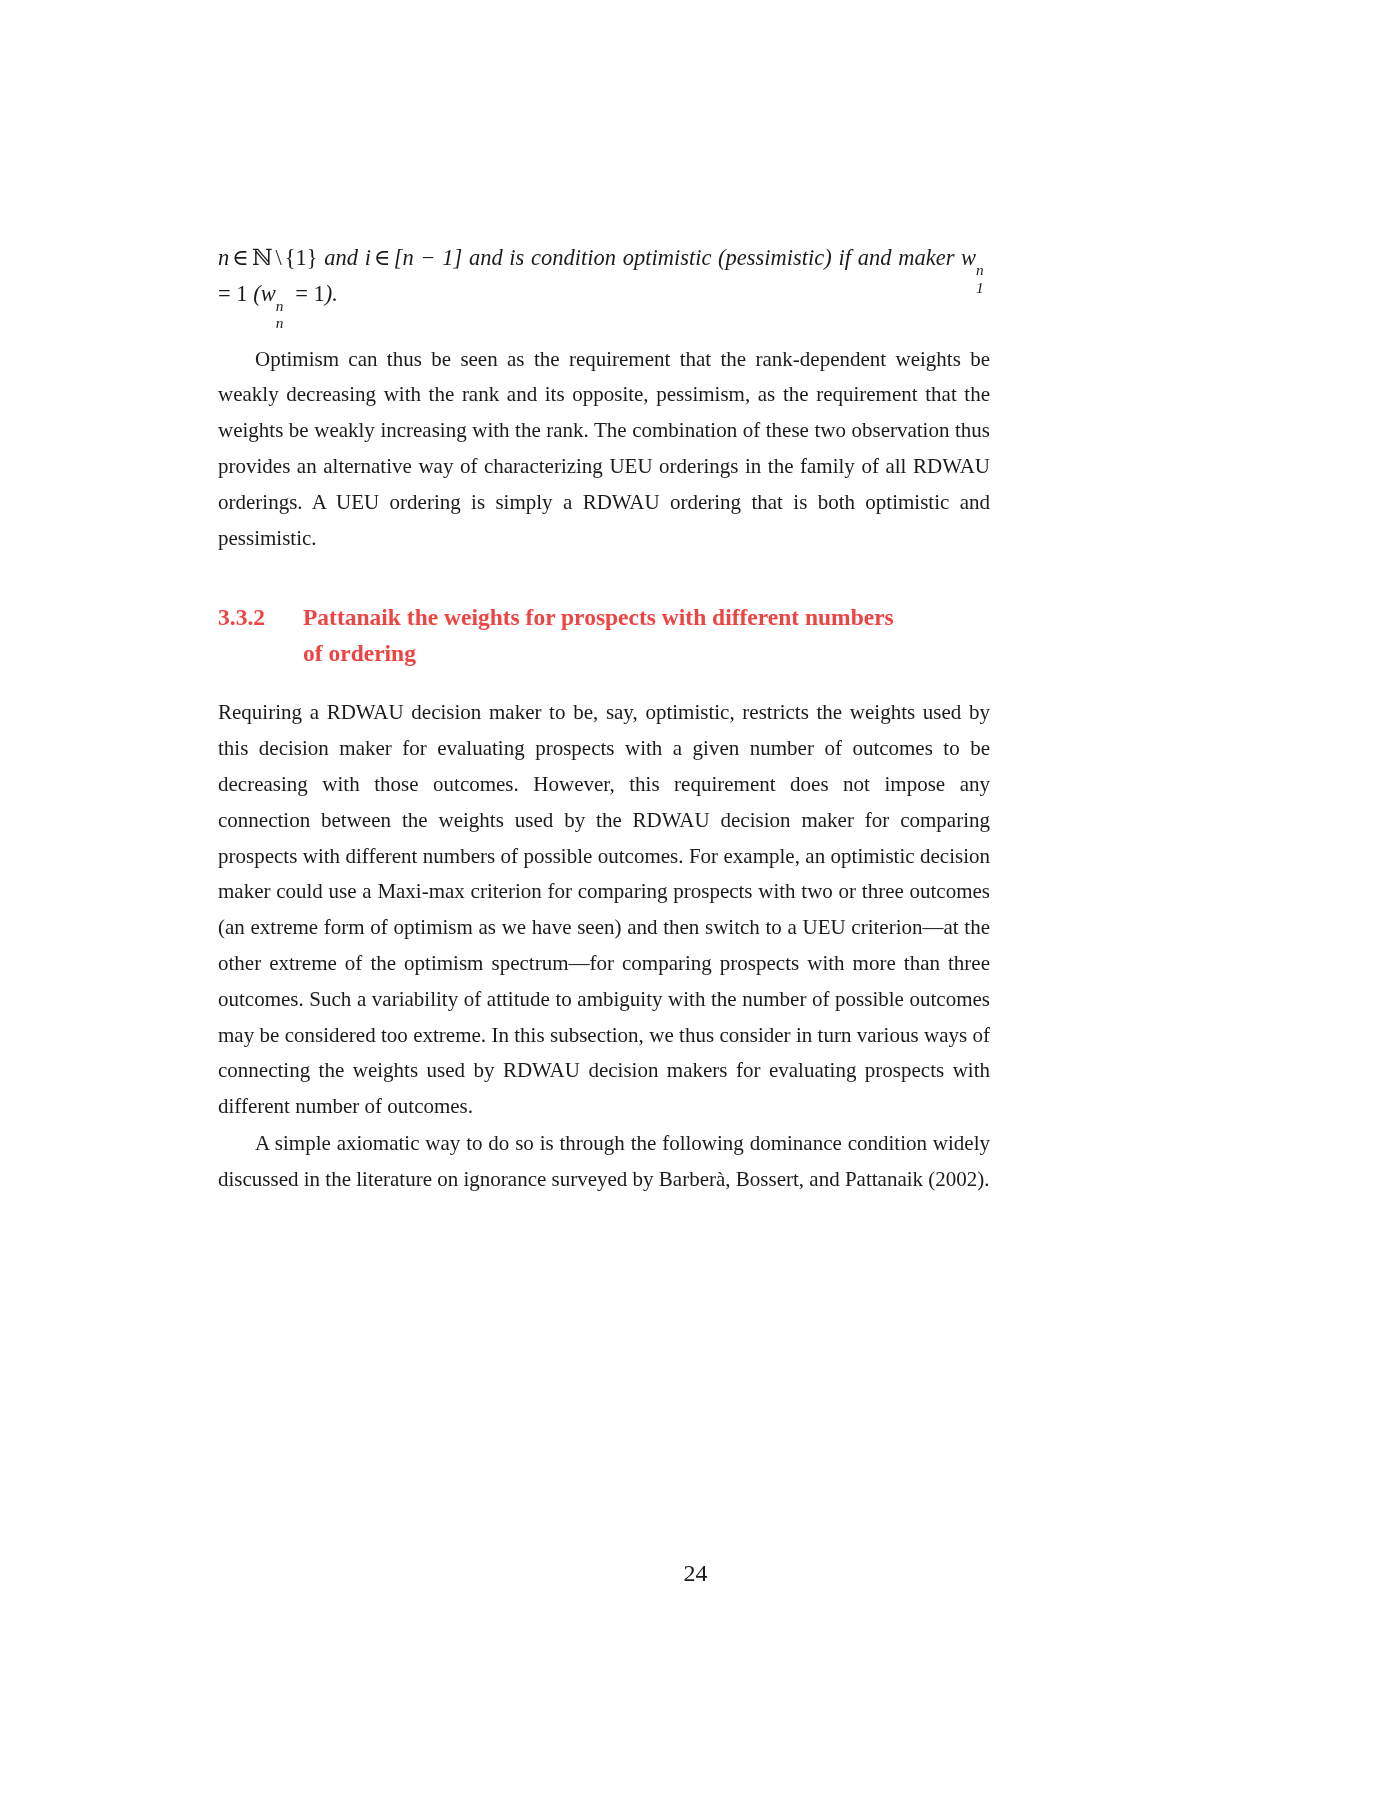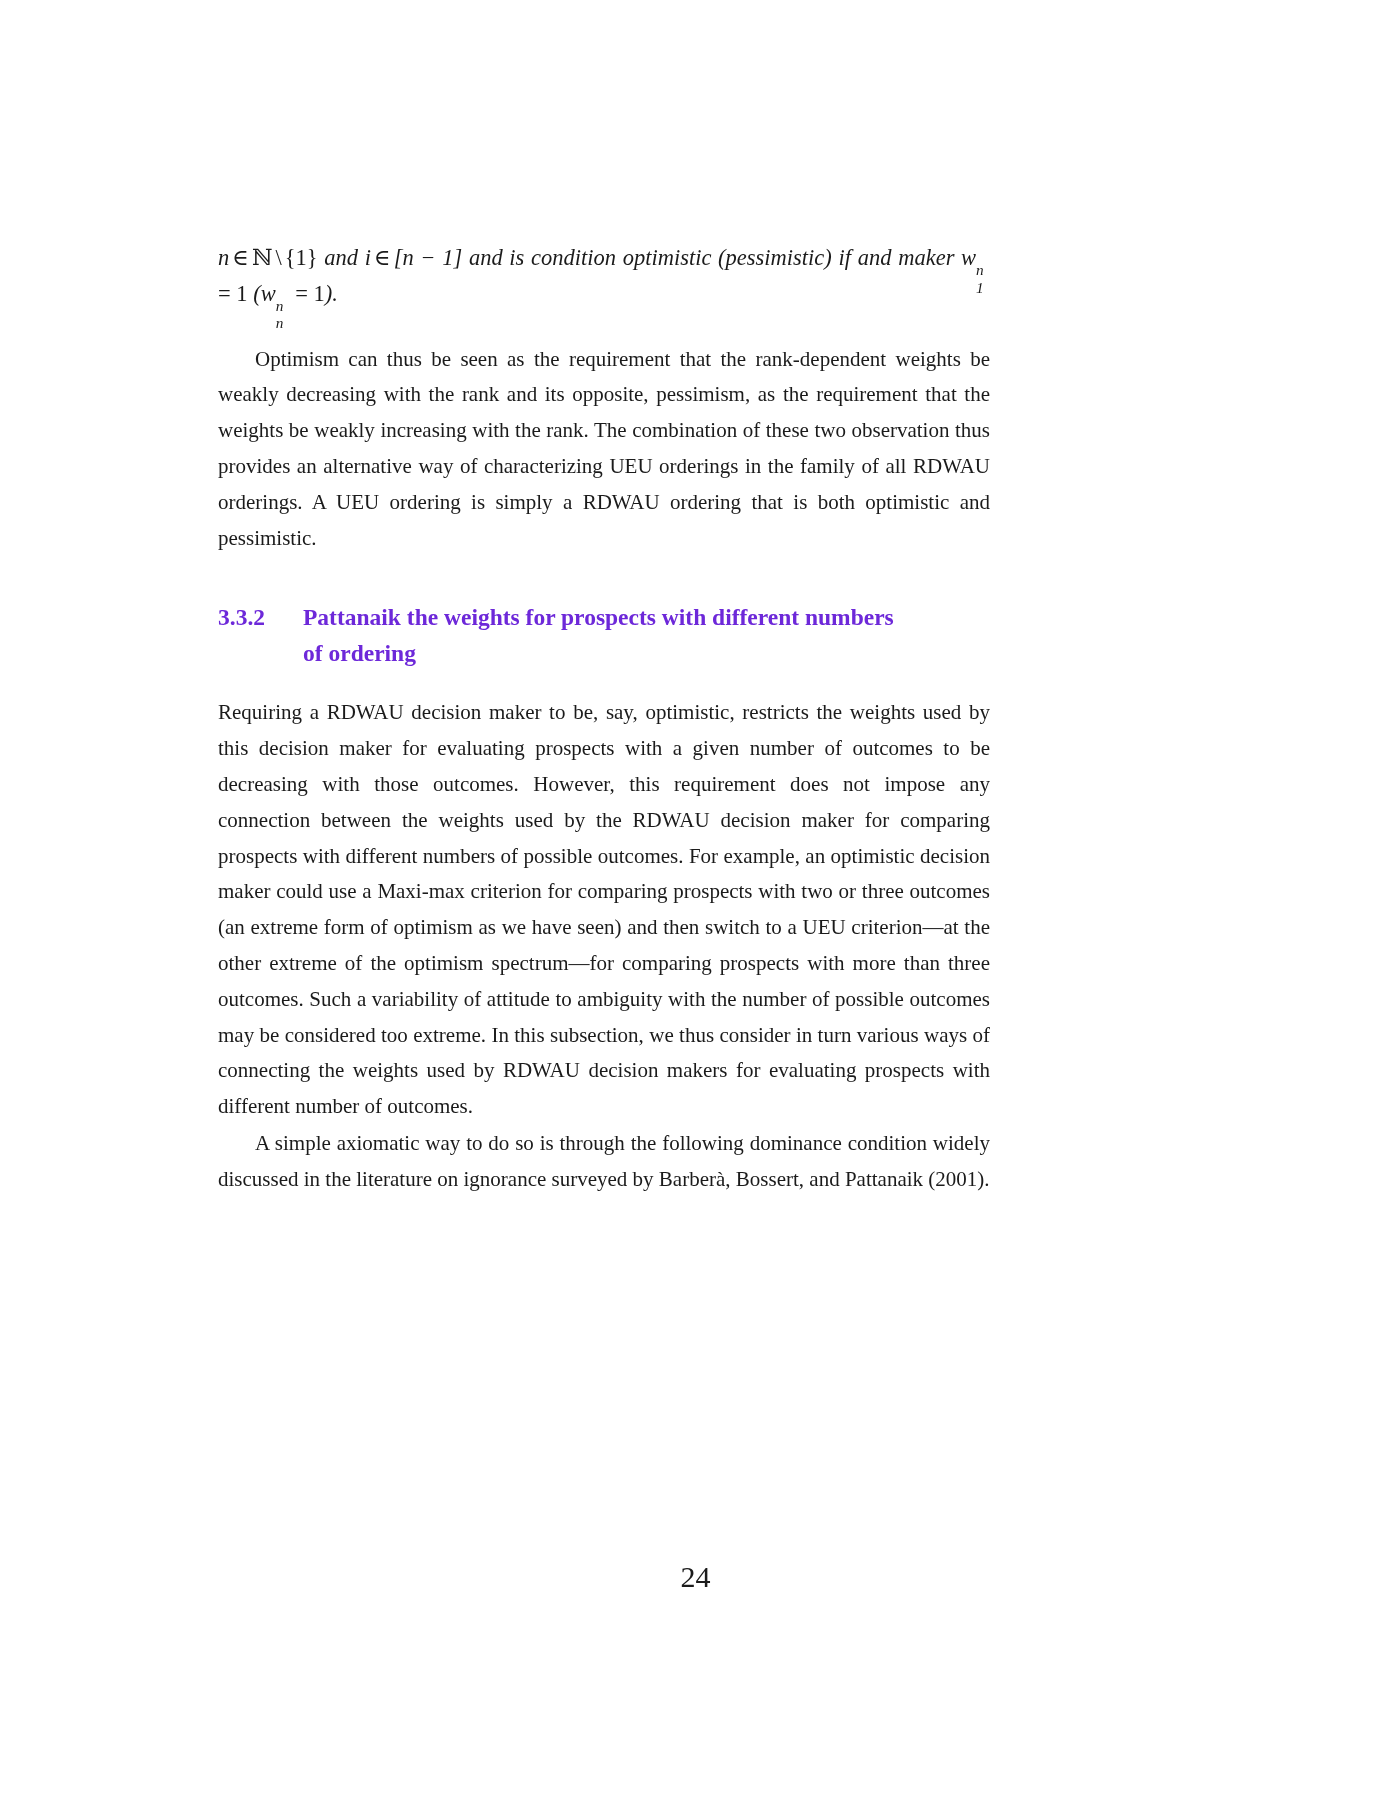--- a/index.html
+++ b/index.html
@@ -109,21 +109,21 @@
   }
 
   
   .section-heading {
     display: flex;
     align-items: flex-start;
     font-weight: bold;
     font-size: 23.5px;
     line-height: 35.5px;
     margin: 0;
-    color: #6d28d9;
+    color: #ef4444;
   }
   .section-number {
     flex: 0 0 auto;
     width: 85px;
     font-weight: bold;
   }
   .section-title {
     flex: 1 1 auto;
     font-weight: bold;
   }
@@ -131,21 +131,21 @@
   .heading-gap-before { margin-top: 44px; }
   .heading-gap-after  { margin-top: 24px; }
 
   
   .page-number {
     position: absolute;
     left: 0;
     top: 1560px;
     width: 1391px;
     text-align: center;
-    font-size: 30px;
+    font-size: 24px;
     color: #1b1b1b;
   }
 </style>
 </head>
 <body>
 
 <div class="page">
 
   <div class="text-column">
 
@@ -167,19 +167,19 @@
       <span class="section-number">3.3.2</span>
       <span class="section-title">
         <span>Pattanaik the weights for prospects with different numbers</span>
         <br>
         <span>of ordering</span>
       </span>
     </div>
 
     <p class="para heading-gap-after">Requiring a RDWAU decision maker to be, say, optimistic, restricts the weights used by this decision maker for evaluating prospects with a given number of outcomes to be decreasing with those outcomes.  However, this requirement does not impose any connection between the weights used by the RDWAU decision maker for comparing prospects with different numbers of possible outcomes.  For example, an optimistic decision maker could use a Maxi-max criterion for comparing prospects with two or three outcomes (an extreme form of optimism as we have seen) and then switch to a UEU criterion—at the other extreme of the optimism spectrum—for comparing prospects with more than three outcomes.  Such a variability of attitude to ambiguity with the number of possible outcomes may be considered too extreme.  In this subsection, we thus consider in turn various ways of connecting the weights used by RDWAU decision makers for evaluating prospects with different number of outcomes.</p>
 
-    <p class="para para-indent para-gap-small">A simple axiomatic way to do so is through the following dominance condition widely discussed in the literature on ignorance surveyed by Barberà, Bossert, and Pattanaik (2001).</p>
+    <p class="para para-indent para-gap-small">A simple axiomatic way to do so is through the following dominance condition widely discussed in the literature on ignorance surveyed by Barberà, Bossert, and Pattanaik (2002).</p>
 
   </div>
 
   <div class="page-number">24</div>
 
 </div>
 
 </body></html>

